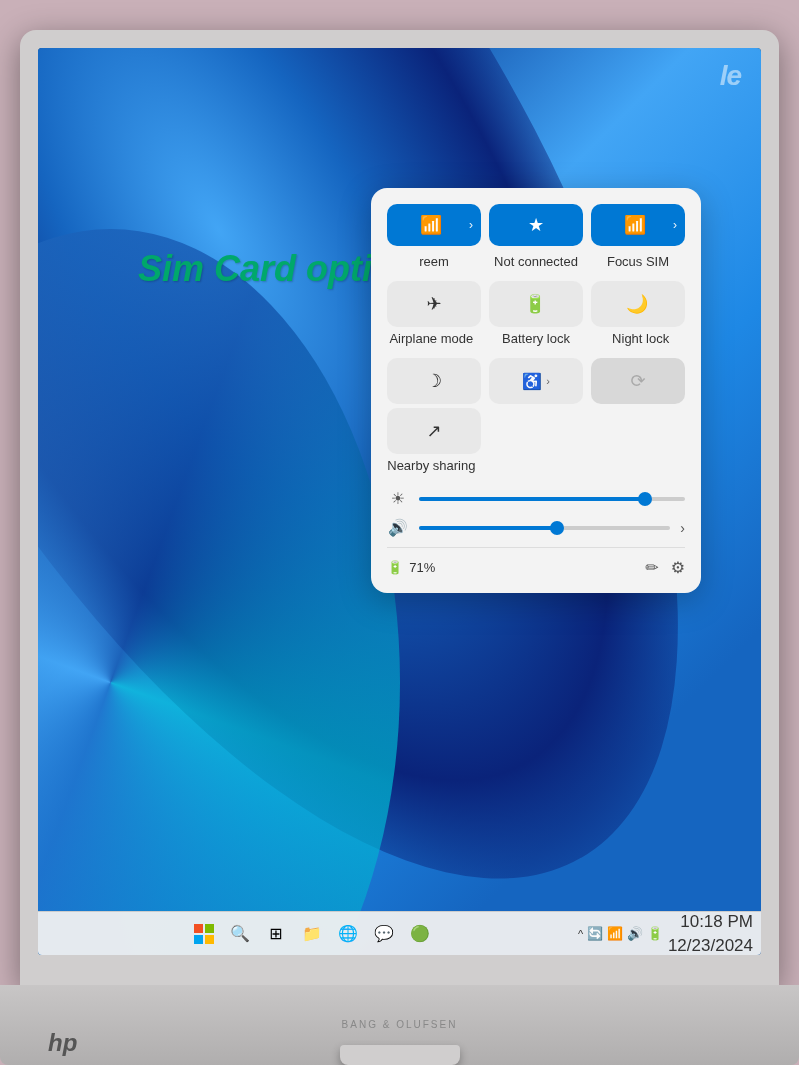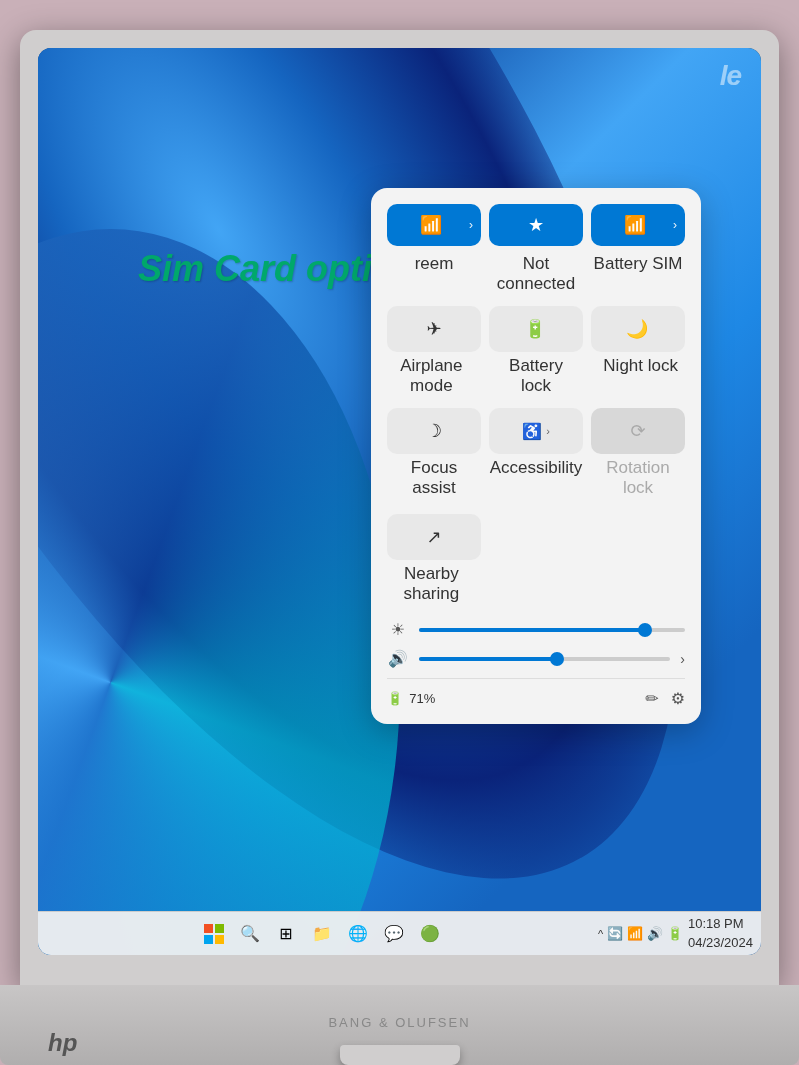--- a/index.html
+++ b/index.html
@@ -26,21 +26,21 @@
     }
 
     
     .screen {
       position: absolute;
       top: 18px;
       left: 18px;
       right: 18px;
       bottom: 30px;
       background: #404040;
-      border-radius: 13px;
+      border-radius: 4px;
       overflow: hidden;
     }
 
     
     .wallpaper {
       position: absolute;
       top: 0; left: 0; right: 0; bottom: 0;
       background: linear-gradient(135deg, #1565c0 0%, #0d47a1 20%, #42a5f5 40%, #1e88e5 60%, #1565c0 80%);
       overflow: hidden;
     }
@@ -137,22 +137,22 @@
     }
 
     .taskbar-right {
       display: flex;
       align-items: center;
       padding-right: 8px;
       gap: 4px;
     }
 
     .taskbar-time {
-      text-align: left;
-      font-size: 13px;
+      text-align: right;
+      font-size: 17px;
       color: #333;
       line-height: 1.4;
     }
 
     .taskbar-sys-icons {
       display: flex;
       align-items: center;
       gap: 4px;
       font-size: 13px;
       color: #333;
@@ -203,21 +203,21 @@
 
     .qs-label-row {
       display: grid;
       grid-template-columns: repeat(3, 1fr);
       gap: 8px;
       margin-bottom: 12px;
     }
 
     .qs-label {
       text-align: center;
-      font-size: 17px;
+      font-size: 13px;
       color: #333;
     }
 
     
     .qs-second-row {
       display: grid;
       grid-template-columns: repeat(3, 1fr);
       gap: 8px;
       margin-bottom: 4px;
     }
@@ -351,21 +351,21 @@
       background: #d0cece;
       border-radius: 4px 4px 8px 8px;
       box-shadow: 0 4px 8px rgba(0,0,0,0.3);
     }
 
     .bang-olufsen {
       position: absolute;
       bottom: 35px;
       left: 50%;
       transform: translateX(-50%);
-      font-size: 13px;
+      font-size: 10px;
       color: #888;
       letter-spacing: 2px;
       white-space: nowrap;
       font-weight: 500;
     }
 
     
     .hp-logo {
       position: absolute;
       bottom: 8px;
@@ -423,21 +423,21 @@
         </div>
         <div class="qs-btn-group">
           <span class="main-icon">📶</span>
           <span class="arrow">›</span>
         </div>
       </div>
 
       <div class="qs-label-row">
         <div class="qs-label">reem</div>
         <div class="qs-label">Not connected</div>
-        <div class="qs-label">Battery SIM</div>
+        <div class="qs-label">Focus SIM</div>
       </div>
 
       <div class="qs-second-row">
         <div class="qs-single-btn">
           <span>✈</span>
         </div>
         <div class="qs-single-btn">
           <span>🔋</span>
         </div>
         <div class="qs-single-btn">
@@ -457,25 +457,20 @@
         </div>
         <div class="qs-accessibility-btn">
           <span>♿</span>
           <span class="small-arrow">›</span>
         </div>
         <div class="qs-single-btn disabled">
           <span>⟳</span>
         </div>
       </div>
 
-      <div class="qs-third-label-row">
-        <div class="qs-label">Focus assist</div>
-        <div class="qs-label">Accessibility</div>
-        <div class="qs-label" style="color:#aaa;">Rotation lock</div>
-      </div>
 
       <div style="display:grid;grid-template-columns:repeat(3,1fr);gap:8px;margin-bottom:4px;">
         <div class="qs-single-btn">
           <span>↗</span>
         </div>
         <div></div>
           <div></div>
       </div>
       <div style="display:grid;grid-template-columns:repeat(3,1fr);gap:16px;margin-bottom:16px;">
         <div class="qs-label">Nearby sharing</div>
@@ -549,21 +544,21 @@
       <div class="taskbar-right">
         <div class="taskbar-sys-icons">
           <span style="font-size:11px;">^</span>
           <span style="font-size:13px;">🔄</span>
           <span style="font-size:13px;">📶</span>
           <span style="font-size:13px;">🔊</span>
           <span style="font-size:13px;">🔋</span>
         </div>
         <div class="taskbar-time">
           <div>10:18 PM</div>
-          <div>04/23/2024</div>
+          <div>12/23/2024</div>
         </div>
       </div>
     </div>
   </div>
 </div>
 
 <div class="laptop-bottom">
   <div class="hp-logo">hp</div>
   <div class="bang-olufsen">BANG &amp; OLUFSEN</div>
   <div class="laptop-stand"></div>

